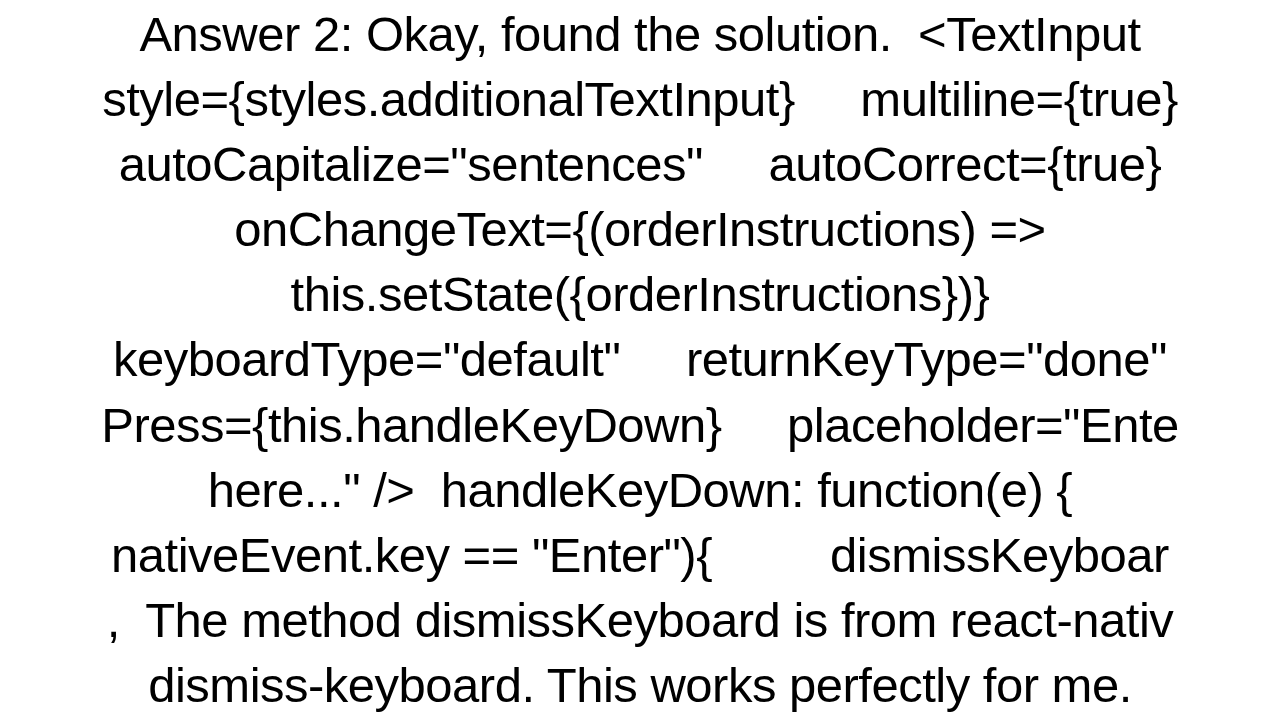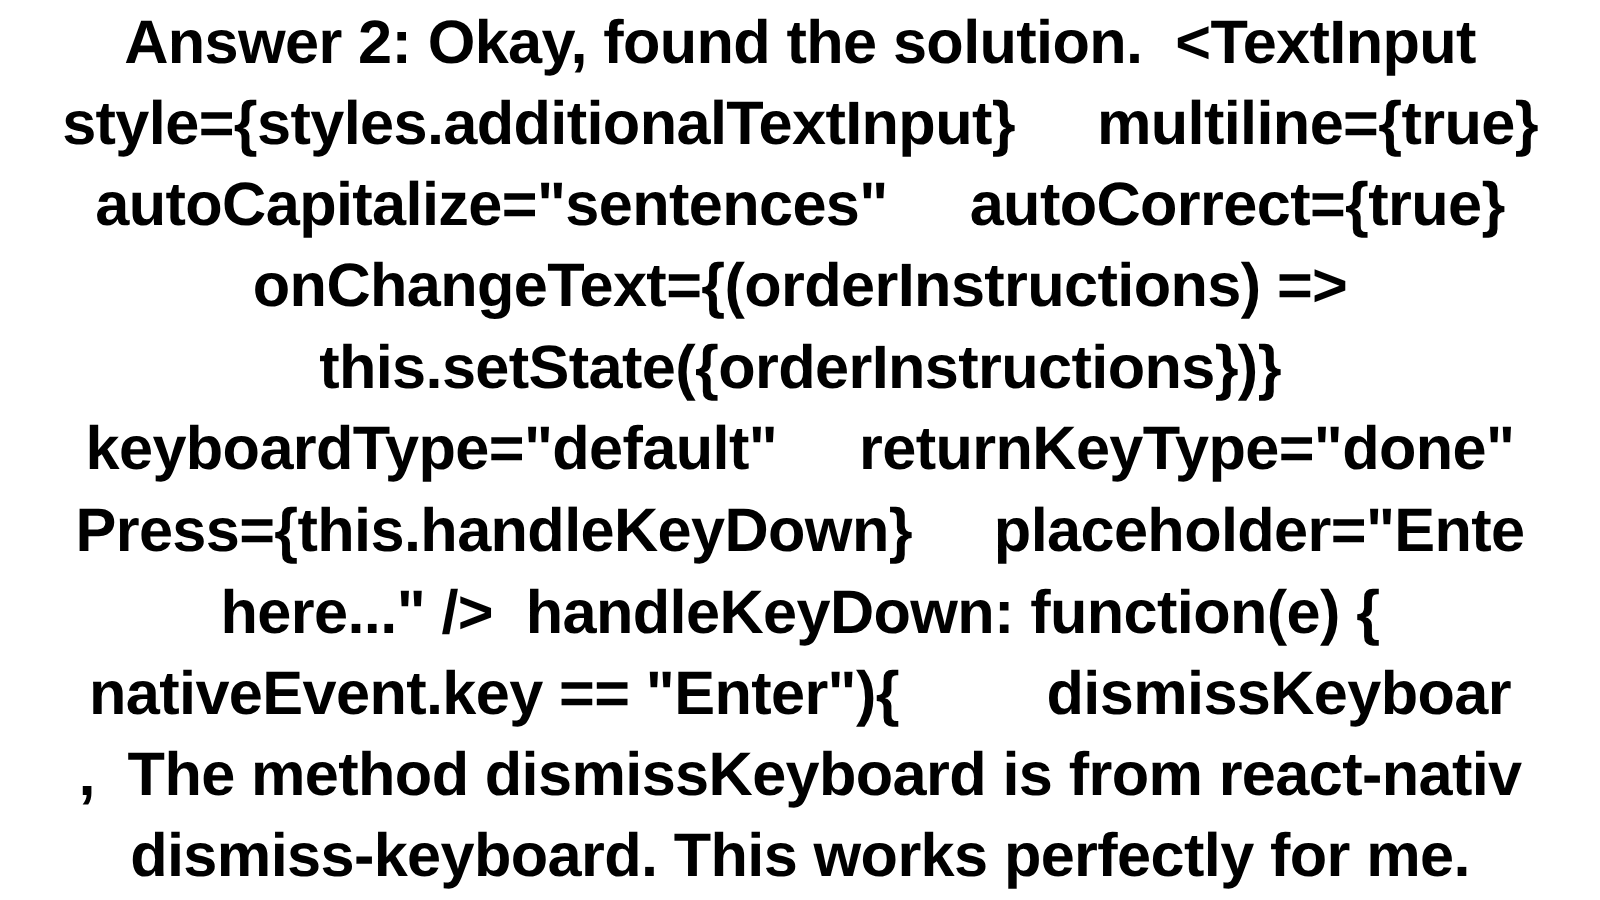--- a/index.html
+++ b/index.html
@@ -1,19 +1,18 @@
 <!DOCTYPE html>
 <html><head>
   <meta charset="utf-8">
   <style>
     * {
       margin: 0;
       padding: 0;
       box-sizing: border-box;
-      font-weight: bold;
     }
     body {
       width: 1280px;
       height: 720px;
       background: #ffffff;
       font-family: Arial, Helvetica, sans-serif;
       color: #000000;
       overflow: hidden;
       display: flex;
       align-items: center;

